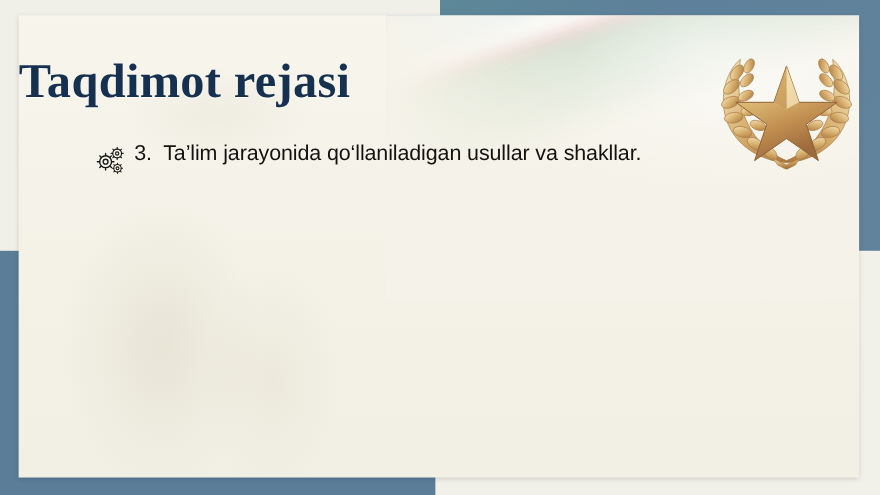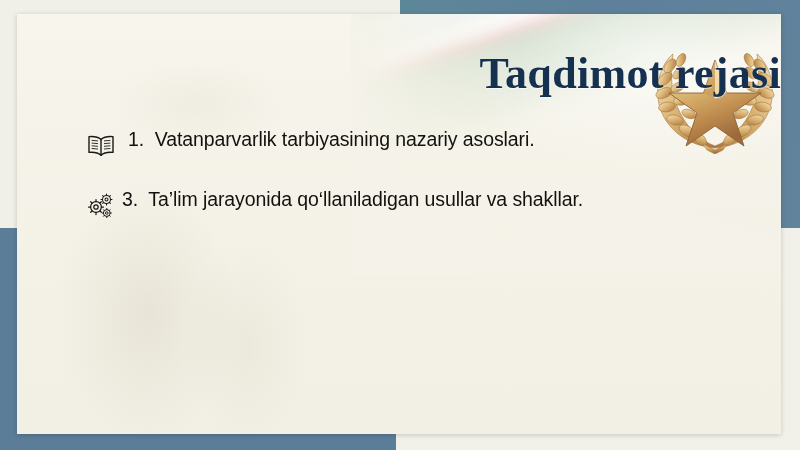--- a/index.html
+++ b/index.html
@@ -115,21 +115,21 @@
     position: absolute;
     left: 620px; top: 22px;
     width: 156px; height: 118px;
   }
 
   
   .title {
     position: absolute;
     left: 0; top: 34px;
     width: 764px;
-    text-align: right;
+    text-align: left;
     font-family: "Liberation Serif", "DejaVu Serif", serif;
     font-weight: bold;
     font-size: 44px;
     letter-spacing: 0.3px;
     color: #16304f;
     text-shadow: 0 1px 1px rgba(255,255,255,0.65);
   }
 
   
   .list {
@@ -247,35 +247,20 @@
         <path d="M78 24 L89.5 57 L124 57 L96 77 L107 110 L78 90 L49 110 L60 77 L32 57 L66.5 57 Z" fill="url(#gold)" stroke="#8e6234" stroke-width="0.9"></path>
         <path d="M78 24 L89.5 57 L78 63 Z" fill="#f7e7bd" opacity="0.75"></path>
         <path d="M78 24 L66.5 57 L78 63 Z" fill="#c89a5c" opacity="0.6"></path>
       </svg>
     </div>
 
     <div class="title">Taqdimot rejasi</div>
 
     <div class="list">
 
-      <div class="item">
-        <span class="item-icon">
-          <svg width="30" height="26" viewBox="0 0 30 26" fill="none" stroke="#1a1a18" stroke-width="1.4" stroke-linejoin="round" stroke-linecap="round">
-            <path d="M15 6.5 C12 3.8 8 3.1 3 3.6 L3 19.4 C8 18.9 12 19.6 15 22.3"></path>
-            <path d="M15 6.5 C18 3.8 22 3.1 27 3.6 L27 19.4 C22 18.9 18 19.6 15 22.3"></path>
-            <path d="M15 6.5 L15 22.3"></path>
-            <path d="M6 7.4 L11.6 7.9 M6 10.1 L11.6 10.6 M6 12.8 L11.6 13.3 M6 15.5 L11.6 16" stroke-width="0.9"></path>
-            <path d="M18.4 7.9 L24 7.4 M18.4 10.6 L24 10.1 M18.4 13.3 L24 12.8 M18.4 16 L24 15.5" stroke-width="0.9"></path>
-          </svg>
-        </span>
-        <span class="item-text">
-          <span class="num">1.&nbsp;</span>
-          <span>Vatanparvarlik tarbiyasining nazariy asoslari.</span>
-        </span>
-      </div>
 
 
       <div class="item">
         <span class="item-icon">
           <svg width="32" height="30" viewBox="0 0 32 30" fill="none" stroke="#1a1a18" stroke-width="1.25">
             <g>
               <circle cx="11" cy="16" r="5.4"></circle>
               <circle cx="11" cy="16" r="2.2"></circle>
               <path d="M11 8.5 L11 10.6 M11 21.4 L11 23.5 M3.5 16 L5.6 16 M16.4 16 L18.5 16 M5.7 10.7 L7.2 12.2 M14.8 19.8 L16.3 21.3 M16.3 10.7 L14.8 12.2 M7.2 19.8 L5.7 21.3" stroke-linecap="round"></path>
             </g>

